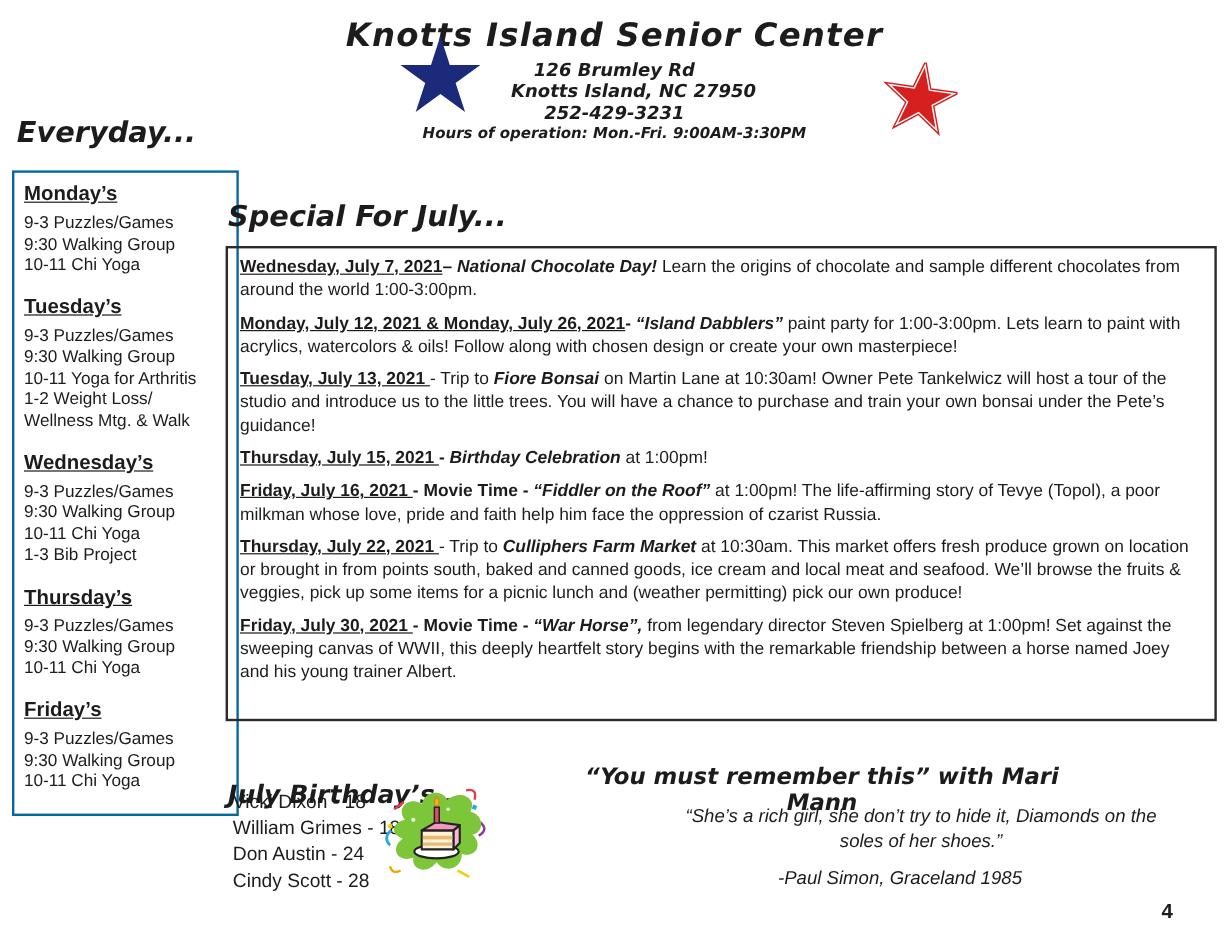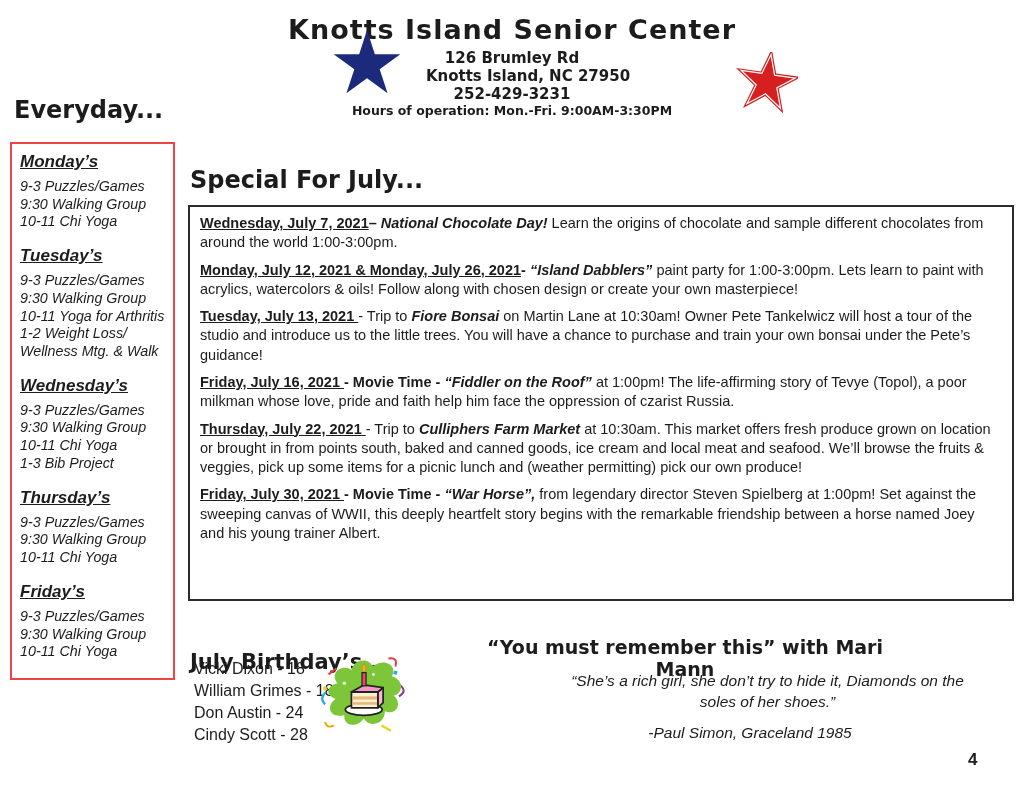--- a/index.html
+++ b/index.html
@@ -2,37 +2,37 @@
 <html><head>
 <meta charset="utf-8">
 <style>
   * { box-sizing: border-box; }
   html,body { margin:0; padding:0; }
   body {
     width:1024px; height:788px; position:relative; overflow:hidden;
     background:#ffffff; color:#1c1c1c;
     font-family:"Liberation Sans", sans-serif;
   }
-  .hand { font-family:"DejaVu Sans", sans-serif; font-weight:bold; }
+  .hand { font-family:"DejaVu Sans", sans-serif; font-style:italic; font-weight:bold; }
 
   
   .hdr { position:absolute; left:0; right:0; text-align:center; }
   .hdr-title   { top:14px; font-size:27px; letter-spacing:1px; }
   .hdr-line1   { top:49px; font-size:15px; }
   .hdr-line2   { top:67px; font-size:15px;padding-left:32px; }
   .hdr-line3   { top:85px; font-size:15px; }
   .hdr-hours   { top:103px; font-size:12.5px; font-weight:600; }
   .blue-star { position:absolute; left:332px; top:30px; }
   .red-star  { position:absolute; left:736px; top:52px; }
 
   
   .everyday-heading { position:absolute; left:14px; top:96px; font-size:24px; }
   .sidebar {
-    position:absolute; left:10px; top:142px; width:165px; height:538px;
-    border:2px solid #ef4444; padding:8px 7px 8px 8px;font-style:italic;
+    position:absolute; left:10px; top:142px; width:189px; height:538px;
+    border:2px solid #0369a1; padding:8px 7px 8px 8px;
   }
   .day-name { font-size:17px; font-weight:bold; text-decoration:underline; margin:15px 0 6px 0; }
   .day:first-child .day-name { margin-top:0; }
   .day-item { font-size:14.3px; line-height:1.24; }
 
   
   .special-heading { position:absolute; left:190px; top:166px; font-size:24px; }
   .events {
     position:absolute; left:188px; top:205px; width:826px; height:396px;
     border:2px solid #2b2b2b; padding:7px 10px 0 10px; overflow:hidden;
@@ -125,20 +125,23 @@
   <p>
     <span class="d">Wednesday, July 7, 2021</span><span class="b">– </span><span></span><span class="t">National Chocolate Day!</span><span>  Learn the origins of chocolate and sample different chocolates from around the world 1:00-3:00pm.</span>
   </p>
   <p>
     <span class="d">Monday, July 12, 2021 &amp; Monday, July 26, 2021</span><span class="b">- </span><span></span><span class="t">“Island Dabblers”</span><span> paint party for 1:00-3:00pm.  Lets learn to paint with acrylics, watercolors &amp; oils!  Follow along with chosen design or create your own masterpiece!</span>
   </p>
   <p>
     <span class="d">Tuesday, July 13, 2021 </span><span class="b"></span><span>- Trip to </span><span class="t">Fiore Bonsai</span><span> on Martin Lane at 10:30am!  Owner Pete Tankelwicz will host a tour of the studio and introduce us to the little trees.  You will have a chance to purchase and train your own bonsai under the Pete’s guidance!</span>
   </p>
   <p>
+    <span class="d">Thursday, July 15, 2021 </span><span class="b">- </span><span></span><span class="t">Birthday Celebration</span><span> at 1:00pm!</span>
+  </p>
+  <p>
     <span class="d">Friday, July 16, 2021 </span><span class="b">- Movie Time - </span><span></span><span class="t">“Fiddler on the Roof”</span><span> at 1:00pm!  The life-affirming story of Tevye (Topol), a poor milkman whose love, pride and faith help him face the oppression of czarist Russia.</span>
   </p>
   <p>
     <span class="d">Thursday, July 22, 2021 </span><span class="b"></span><span>- Trip to </span><span class="t">Culliphers Farm Market</span><span> at 10:30am.  This market offers fresh produce grown on location or brought in from points south, baked and canned goods, ice cream and local meat and seafood.  We’ll browse the fruits &amp; veggies, pick up some items for a picnic lunch and (weather permitting) pick our own produce!</span>
   </p>
   <p>
     <span class="d">Friday, July 30, 2021 </span><span class="b">- Movie Time - </span><span></span><span class="t">“War Horse”,</span><span> from legendary director Steven Spielberg at 1:00pm!  Set against the sweeping canvas of WWII, this deeply heartfelt story begins with the remarkable friendship between a horse named Joey and his young trainer Albert.</span>
   </p>
 </div>
 

